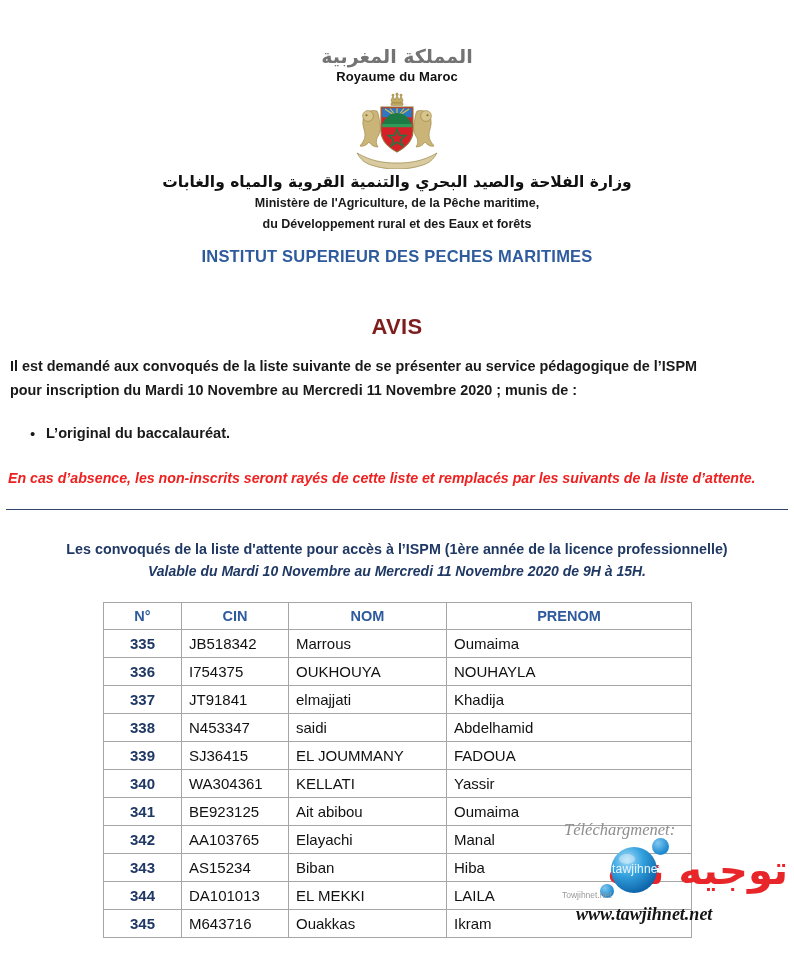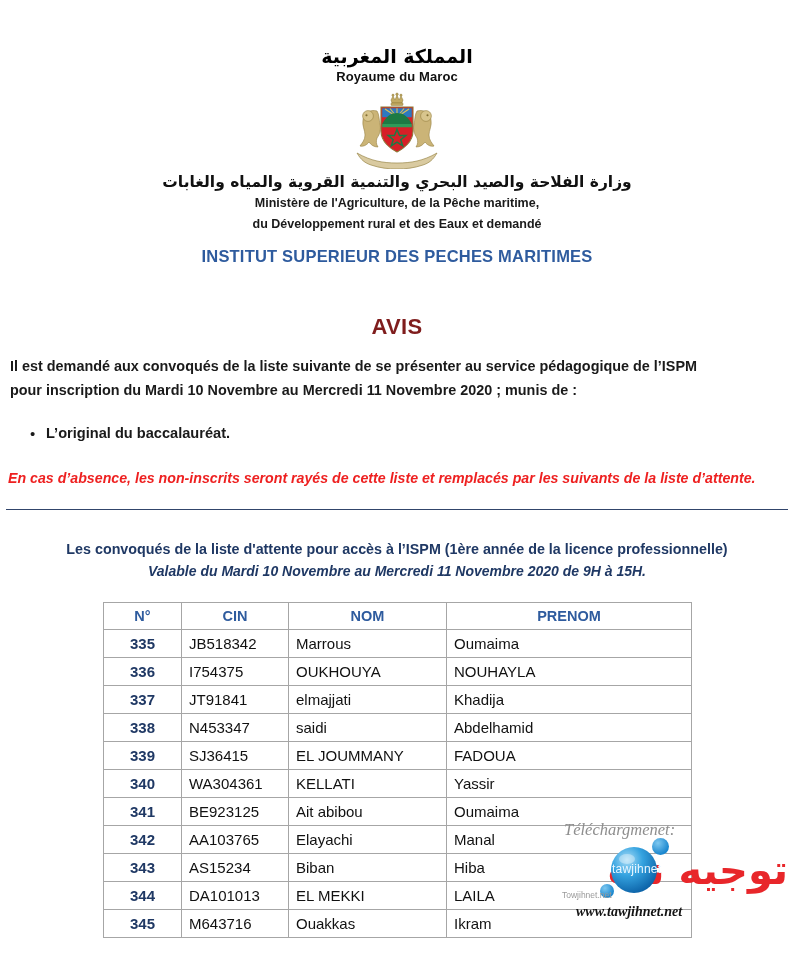--- a/index.html
+++ b/index.html
@@ -16,21 +16,21 @@
 
   .page { position: relative; width: 794px; height: 953px; }
 
   
   .header { text-align: center; padding-top: 44px; }
 
   .arabic-kingdom {
     font-family: "DejaVu Sans", sans-serif;
     font-size: 19px;
     font-weight: 700;
-    color: #000000;
+    color: #737373;
     direction: rtl;
     line-height: 1.3;
     letter-spacing: 0.5px;
   }
 
   .royaume {
     font-size: 13px;
     font-weight: 700;
     color: #111111;
     margin-top: 0;
@@ -267,21 +267,21 @@
     font-size: 8.5px;
     color: #9a9a9a;
   }
   .wm-url {
     position: absolute;
     left: 20px;
     top: 86px;
     font-family: "Liberation Serif", serif;
     font-style: italic;
     font-weight: 700;
-    font-size: 14px;
+    font-size: 18px;
     color: #141414;
     white-space: nowrap;
   }
 </style>
 </head>
 <body>
 
 <div class="page">
 
   <div class="header">
@@ -334,21 +334,21 @@
 
         <path d="M20 62 c14 8 26 10 40 10 c14 0 26 -2 40 -10 c-4 7 -8 10 -14 12
                  c-9 3 -17 4 -26 4 c-9 0 -17 -1 -26 -4 c-6 -2 -10 -5 -14 -12 z" fill="#d9caa0" stroke="#9a8749" stroke-width="0.7"></path>
       </svg>
     </div>
 
     <div class="arabic-ministry">وزارة الفلاحة والصيد البحري والتنمية القروية والمياه والغابات</div>
 
     <div class="ministry-fr-1">Ministère de l'Agriculture, de la Pêche maritime,</div>
 
-    <div class="ministry-fr-2">du Développement rural et des Eaux et demandé</div>
+    <div class="ministry-fr-2">du Développement rural et des Eaux et forêts</div>
 
     <div class="institut">INSTITUT SUPERIEUR DES PECHES MARITIMES</div>
   </div>
 
   <div class="avis-title">AVIS</div>
 
   <div class="body-para">
     <div>Il est demandé aux convoqués de la liste suivante de se présenter au service pédagogique de l’ISPM</div>
     <div>pour inscription du Mardi 10 Novembre au Mercredi 11 Novembre 2020 ; munis de :</div>
   </div>

